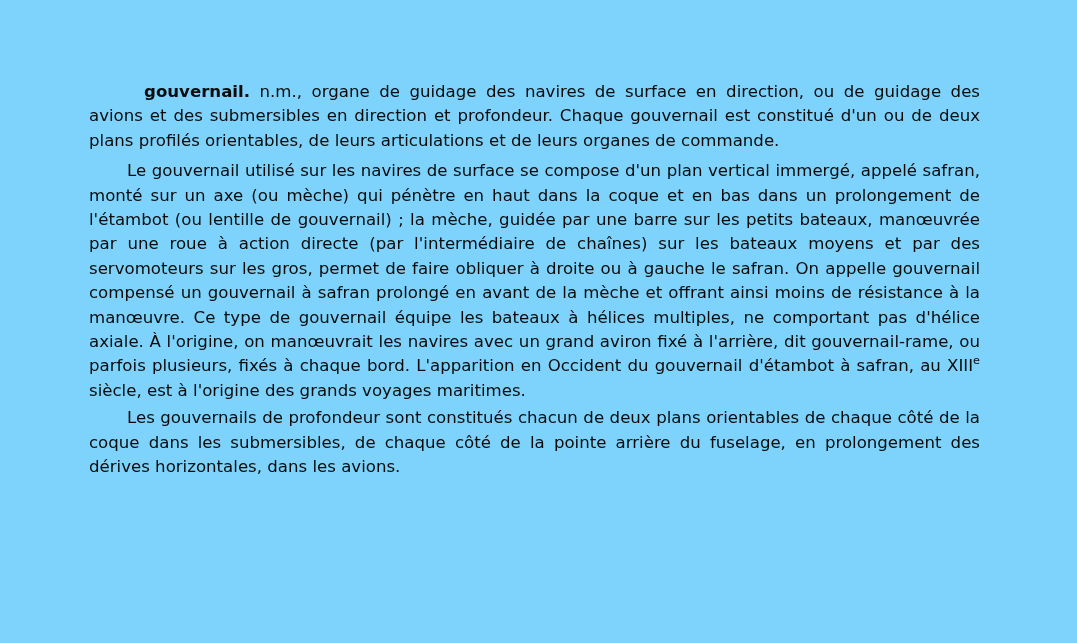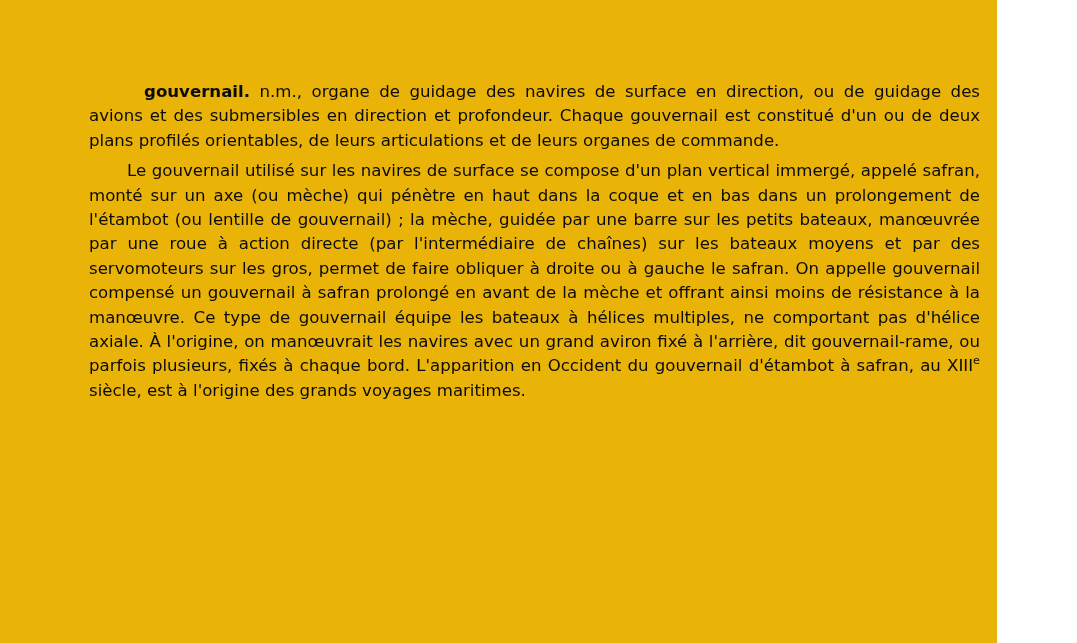--- a/index.html
+++ b/index.html
@@ -9,23 +9,23 @@
   body {
     width: 1077px;
     height: 643px;
     background: #ffffff;
     font-family: "DejaVu Sans", sans-serif;
     color: #000000;
     overflow: hidden;
   }
   .page {
     position: relative;
-    width: 997px;
+    width: 1077px;
     height: 643px;
-    background: #eab308;
+    background: #7dd3fc;
   }
   .text-column {
     position: absolute;
     left: 89px;
     top: 80px;
     width: 891px;
   }
   p.entry {
     margin: 0;
     font-size: 16.6px;
@@ -60,15 +60,16 @@
 </head>
 <body>
 
 <div class="page">
   <div class="text-column">
 
     <p class="entry para-definition"><span class="headword">gouvernail.</span><span> n.m., organe de guidage des navires de surface en direction, ou de guidage des avions et des submersibles en direction et profondeur. Chaque gouvernail est constitué d'un ou de deux plans profilés orientables, de leurs articulations et de leurs organes de commande.</span></p>
 
     <p class="entry para-body"><span>Le gouvernail utilisé sur les navires de surface se compose d'un plan vertical immergé, appelé safran, monté sur un axe (ou mèche) qui pénètre en haut dans la coque et  en bas dans un  prolongement de l'étambot (ou  lentille de gouvernail) ;  la mèche, guidée par une barre sur les petits bateaux, manœuvrée par une roue à action directe (par l'intermédiaire de chaînes) sur les bateaux moyens et par des servomoteurs sur les gros, permet de faire obliquer à droite ou à gauche le safran. On appelle gouvernail compensé un gouvernail à safran prolongé en avant de la mèche et offrant ainsi moins de résistance à la manœuvre. Ce type de gouvernail équipe les bateaux à hélices multiples, ne comportant pas d'hélice axiale. À l'origine, on manœuvrait les navires avec un grand aviron fixé à l'arrière, dit gouvernail-rame, ou parfois plusieurs, fixés à chaque bord. L'apparition en Occident du gouvernail d'étambot à safran, au XIII</span><span class="sup">e</span><span> siècle, est à l'origine des grands voyages maritimes.</span></p>
 
+    <p class="entry para-body-last"><span>Les gouvernails de profondeur sont constitués chacun de deux plans orientables de chaque côté de la coque dans les submersibles, de chaque côté de la pointe arrière du fuselage, en prolongement des dérives horizontales, dans les avions.</span></p>
 
   </div>
 </div>
 
 </body></html>

